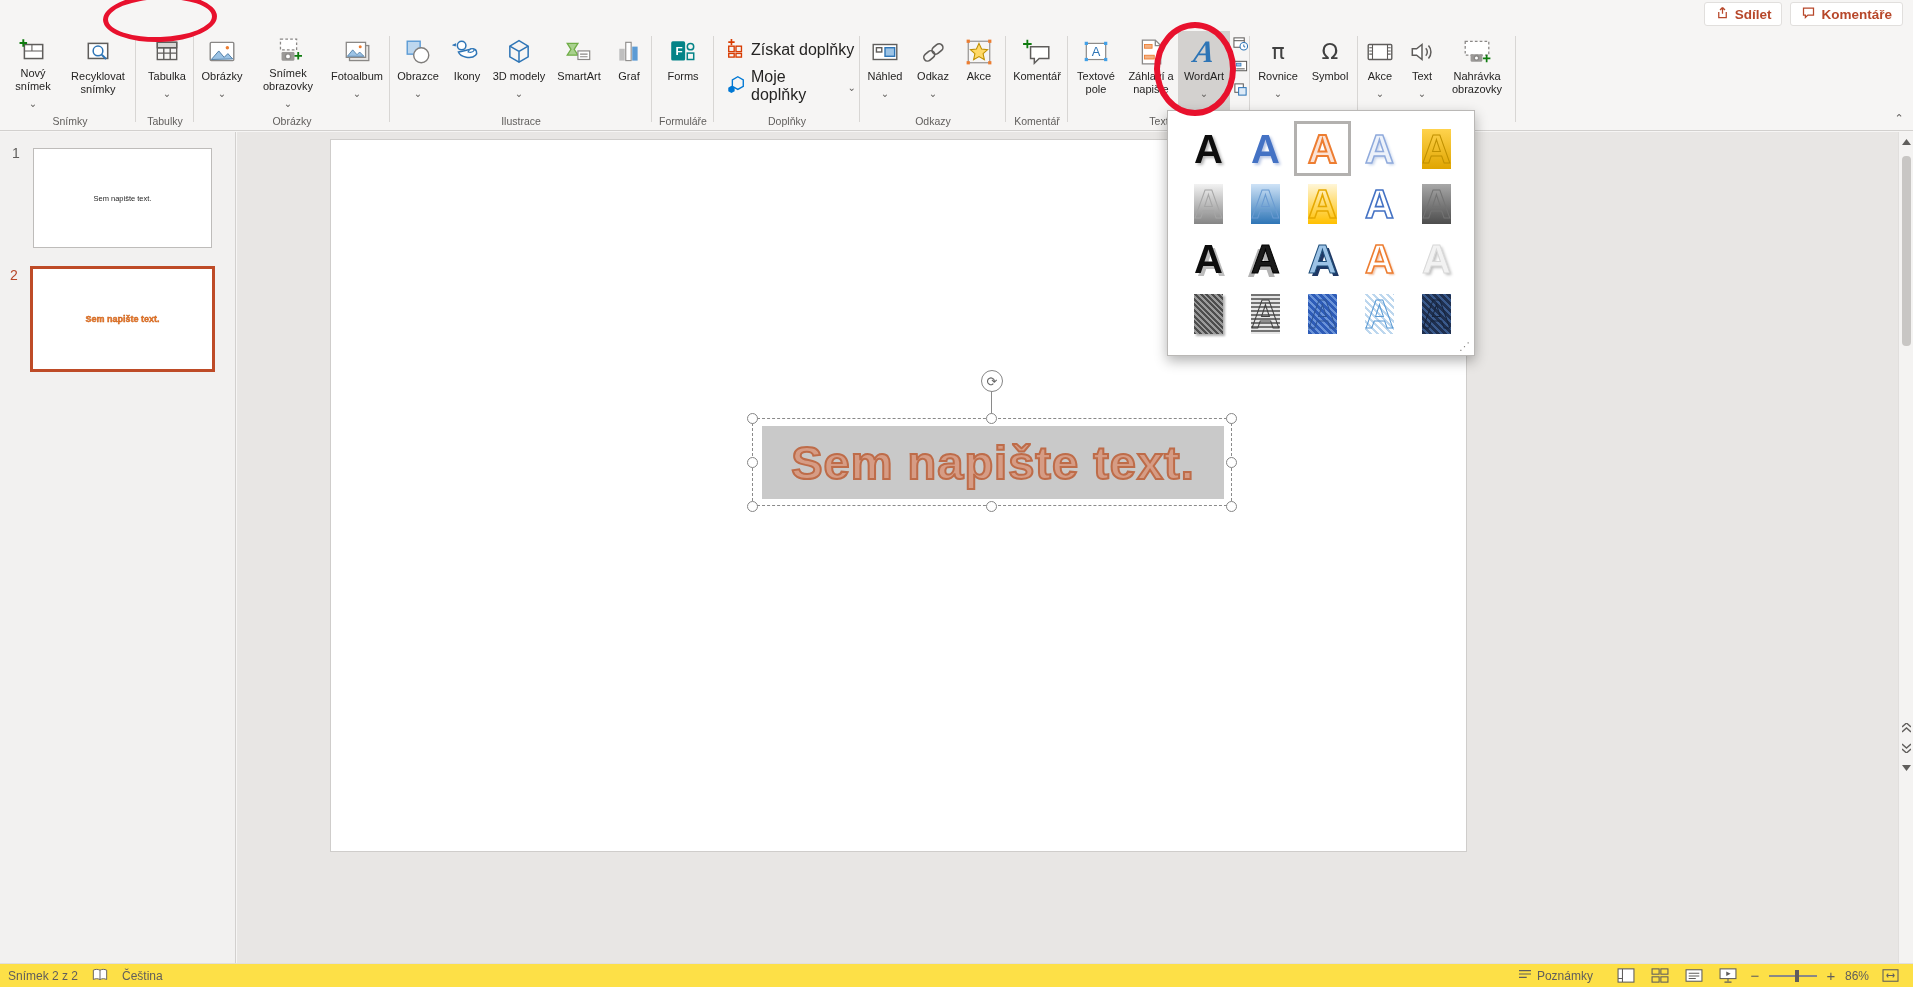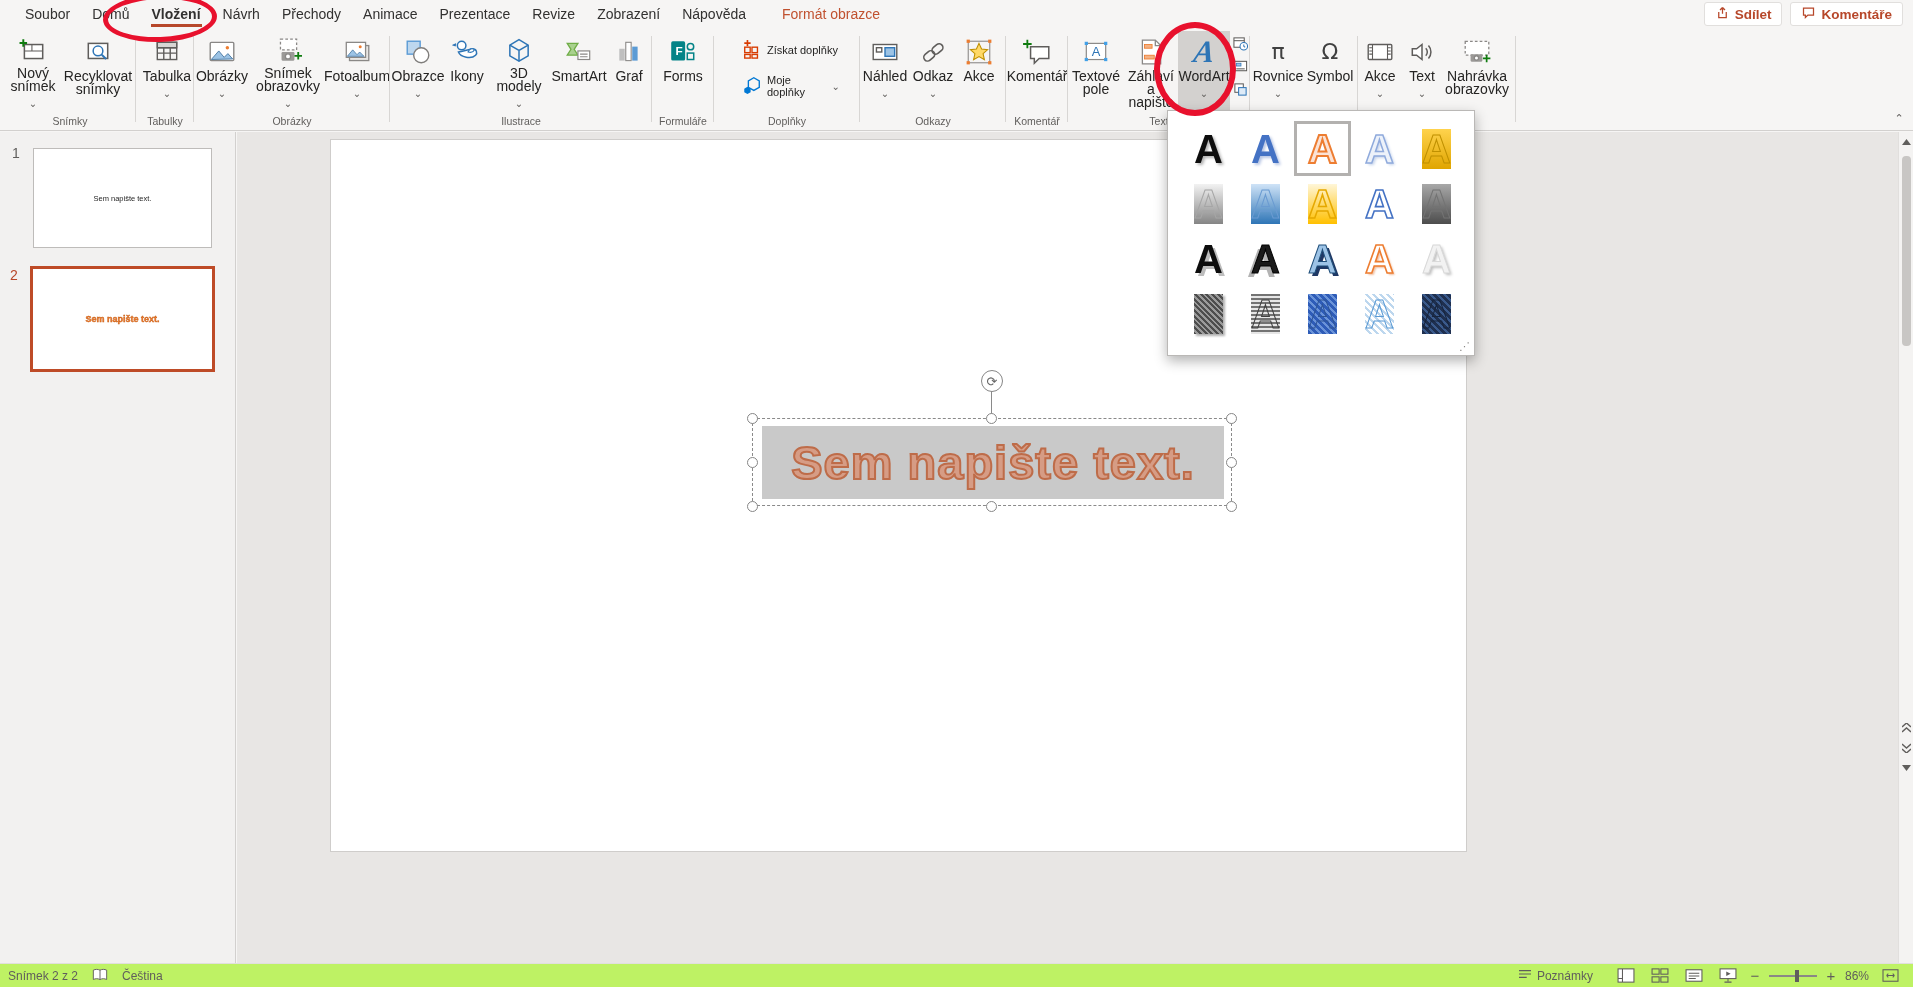--- a/index.html
+++ b/index.html
@@ -19,25 +19,25 @@
 
   
   #ribbon { position:absolute; left:0; top:28px; width:1913px; height:103px; background:#f6f5f4;
     border-bottom:1px solid #d2d0ce; display:flex; align-items:stretch; padding-left:4px; z-index:5; }
   .rgroup { position:relative; height:100%; flex:0 0 auto; }
   .rgroup::after { content:""; position:absolute; right:0; top:8px; bottom:8px; width:1px; background:#d8d6d4; }
   .gbtns { display:flex; align-items:flex-start; height:80px; padding-top:3px; }
   .glabel { position:absolute; bottom:3px; left:0; right:0; text-align:center; font-size:10.5px; color:#605e5c; white-space:nowrap; }
   .rbtn { display:flex; flex-direction:column; align-items:center; padding-top:3px; height:80px; cursor:default; }
   .rbtn .ri { height:36px; display:flex; align-items:center; justify-content:center; }
-  .rbtn .rl { font-size:14px; line-height:13px; text-align:center; color:#252423; }
+  .rbtn .rl { font-size:11px; line-height:13px; text-align:center; color:#252423; }
   .chev { display:block; text-align:center; }
   .chev::after { content:"⌄"; font-size:10px; line-height:7px; color:#605e5c; }
   .rbtn.hl { background:#d3d1cf; }
-  .rbtn-sm { display:flex; align-items:center; gap:5px; height:26px; margin:5px 16px; font-size:11px; padding:0 4px; }
+  .rbtn-sm { display:flex; align-items:center; gap:5px; height:26px; margin:5px 0; font-size:16px; padding:0 4px; }
   .mini-stack { display:flex; flex-direction:column; justify-content:flex-start; gap:4px; padding-top:5px; width:20px; align-items:center; }
   #ribbon-collapse { position:absolute; right:6px; bottom:4px; width:16px; height:14px; color:#605e5c; font-size:11px; line-height:12px; text-align:center; }
   #ribbon-collapse::before { content:"⌃"; }
   .glyph-icon { font-family:"DejaVu Sans", sans-serif; color:#404040; font-size:22px; line-height:22px; }
   .wordart-glyph { font-family:"Liberation Serif", serif; font-style:italic; font-weight:bold; font-size:31px; color:#2E75B6; transform:skewX(-8deg); line-height:30px; }
 
   
   #wordart-gallery { position:absolute; left:1167px; top:110px; width:308px; height:246px; background:#fff;
     border:1px solid #bab8b6; box-shadow:0 5px 12px rgba(0,0,0,.3); z-index:40; padding:10px 12px; }
   #gallery-grid { display:grid; grid-template-columns:repeat(5,57px); grid-template-rows:repeat(4,55px); }
@@ -92,47 +92,34 @@
     display:flex; align-items:center; justify-content:center; font-size:13px; color:#666; z-index:6; }
   #rot-handle::before { content:"⟳"; }
 
   
   #vscroll { position:absolute; right:0; top:132px; width:15px; height:831px; background:#f4f3f2; border-left:1px solid #e1dfdd; }
   .sc-btn { position:absolute; left:0; width:15px; height:16px; display:flex; align-items:center; justify-content:center; }
   .sc-btn svg { display:block; }
   #sc-thumb { position:absolute; left:3px; top:24px; width:9px; height:190px; background:#c8c6c4; border-radius:4px; }
 
   
-  #statusbar { position:absolute; left:0; top:963px; width:1913px; height:24px; background:#bef264; border-top:1px solid #e1dfdd;
+  #statusbar { position:absolute; left:0; top:963px; width:1913px; height:24px; background:#fde047; border-top:1px solid #e1dfdd;
     display:flex; align-items:center; font-size:12px; color:#605e5c; }
   #sb-left { display:flex; align-items:center; gap:14px; padding-left:8px; }
   #sb-right { margin-left:auto; display:flex; align-items:center; gap:8px; padding-right:10px; }
   .sb-item { display:flex; align-items:center; gap:5px; }
   .view-ic { width:26px; height:20px; display:flex; align-items:center; justify-content:center; }
   #zoom-slider { width:48px; height:2px; background:#8a8886; position:relative; }
   #zoom-thumb { position:absolute; left:26px; top:-5px; width:4px; height:12px; background:#605e5c; }
   .zoom-sign { font-size:15px; color:#605e5c; width:12px; text-align:center; }
 </style>
 </head>
 <body>
 
 <div id="menubar">
-  <div id="tabs">
-    <div class="tab">Soubor</div>
-    <div class="tab">Domů</div>
-    <div class="tab active">Vložení</div>
-    <div class="tab">Návrh</div>
-    <div class="tab">Přechody</div>
-    <div class="tab">Animace</div>
-    <div class="tab">Prezentace</div>
-    <div class="tab">Revize</div>
-    <div class="tab">Zobrazení</div>
-    <div class="tab">Nápověda</div>
-    <div class="tab contextual">Formát obrazce</div>
-  </div>
   <div id="topright">
     <div class="top-btn">
       <span><svg width="15" height="15" viewBox="0 0 24 24" fill="none" stroke="#B7472A" stroke-width="2">
             <path d="M12 14V4M12 4l-4 4M12 4l4 4"></path>
             <path d="M6 11v9h12v-9"></path>
           </svg></span>
       <span>Sdílet</span>
     </div>
     <div class="top-btn">
       <span><svg width="15" height="15" viewBox="0 0 24 24" fill="none" stroke="#B7472A" stroke-width="2">

